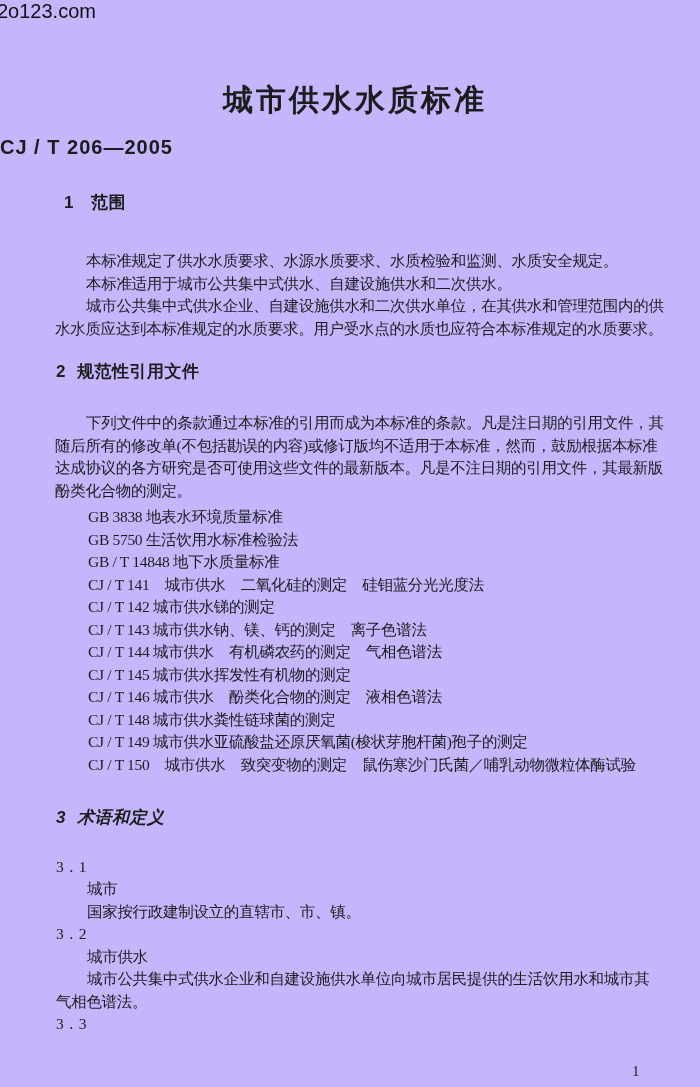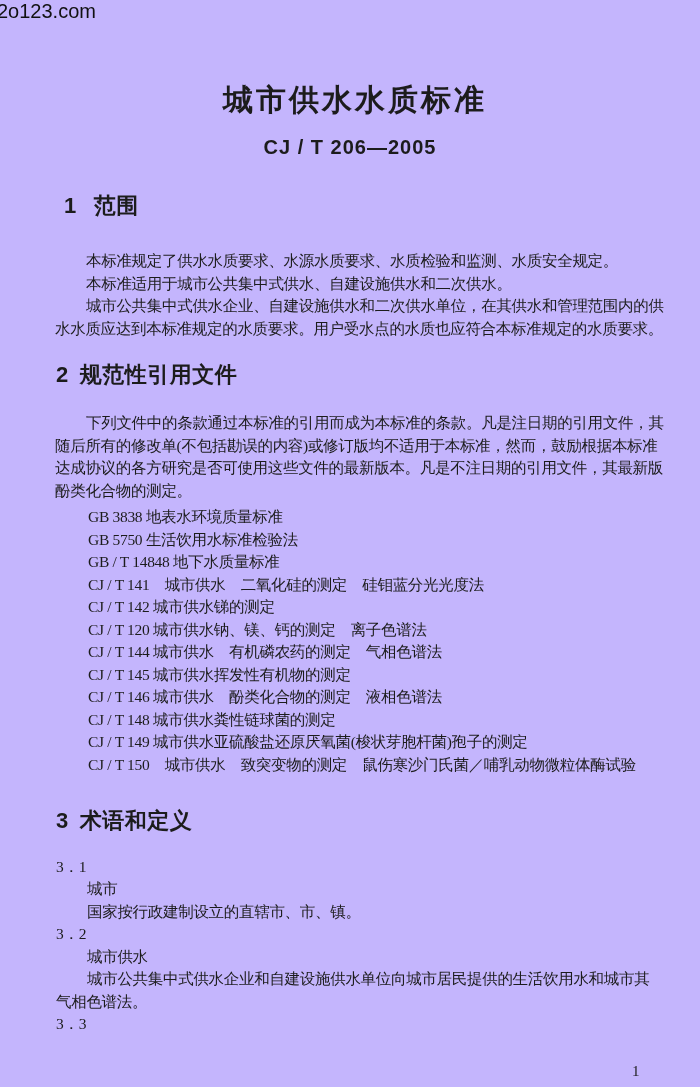--- a/index.html
+++ b/index.html
@@ -26,34 +26,33 @@
     font-size:20px;color:#111;
   }
   .title{
     left:0;right:0;top:80px;
     text-align:center;
     font-family:"Liberation Sans","DejaVu Sans",sans-serif;
     font-weight:bold;font-size:30px;letter-spacing:3px;padding-left:10px;
   }
   .subtitle{
     left:0;right:0;top:136px;
-    text-align:center;
     font-family:"Liberation Sans","DejaVu Sans",sans-serif;
     font-weight:bold;font-size:20px;letter-spacing:1px;
   }
   .h{
     font-family:"Liberation Sans","DejaVu Sans",sans-serif;
-    font-weight:bold;font-size:22px;letter-spacing:0.5px;
+    font-weight:bold;font-size:17px;letter-spacing:0.5px;
     white-space:nowrap;
   }
   .h .no{margin-right:11px;}
   .h1{left:64px;top:191px;}
   .h1 .no{margin-right:17px;}
   .h2{left:56px;top:360px;}
-  .h3{left:56px;top:806px;}
+  .h3{left:56px;top:806px;font-style:italic;}
   .p1{left:55px;top:250px;width:600px;}
   .p2{left:55px;top:412px;width:600px;}
   .refs{left:88px;top:506px;}
   .s3{left:56px;top:856px;width:600px;}
   .s3 .bl{line-height:22.45px;}
   .pageno{left:632px;top:1063px;font-size:15px;}
 </style>
 </head>
 <body>
 
@@ -85,21 +84,21 @@
     <div class="bl">达成协议的各方研究是否可使用这些文件的最新版本。凡是不注日期的引用文件，其最新版</div>
     <div class="bl">酚类化合物的测定。</div>
   </div>
 
   <div class="abs refs">
     <div class="bl">GB 3838 地表水环境质量标准</div>
     <div class="bl">GB 5750 生活饮用水标准检验法</div>
     <div class="bl">GB / T 14848 地下水质量标准</div>
     <div class="bl">CJ / T 141　城市供水　二氧化硅的测定　硅钼蓝分光光度法</div>
     <div class="bl">CJ / T 142 城市供水锑的测定</div>
-    <div class="bl">CJ / T 120 城市供水钠、镁、钙的测定　离子色谱法</div>
+    <div class="bl">CJ / T 143 城市供水钠、镁、钙的测定　离子色谱法</div>
     <div class="bl">CJ / T 144 城市供水　有机磷农药的测定　气相色谱法</div>
     <div class="bl">CJ / T 145 城市供水挥发性有机物的测定</div>
     <div class="bl">CJ / T 146 城市供水　酚类化合物的测定　液相色谱法</div>
     <div class="bl">CJ / T 148 城市供水粪性链球菌的测定</div>
     <div class="bl">CJ / T 149 城市供水亚硫酸盐还原厌氧菌(梭状芽胞杆菌)孢子的测定</div>
     <div class="bl">CJ / T 150　城市供水　致突变物的测定　鼠伤寒沙门氏菌／哺乳动物微粒体酶试验</div>
   </div>
 
   <div class="abs h h3">
     <span class="no">3</span><span>术语和定义</span>

